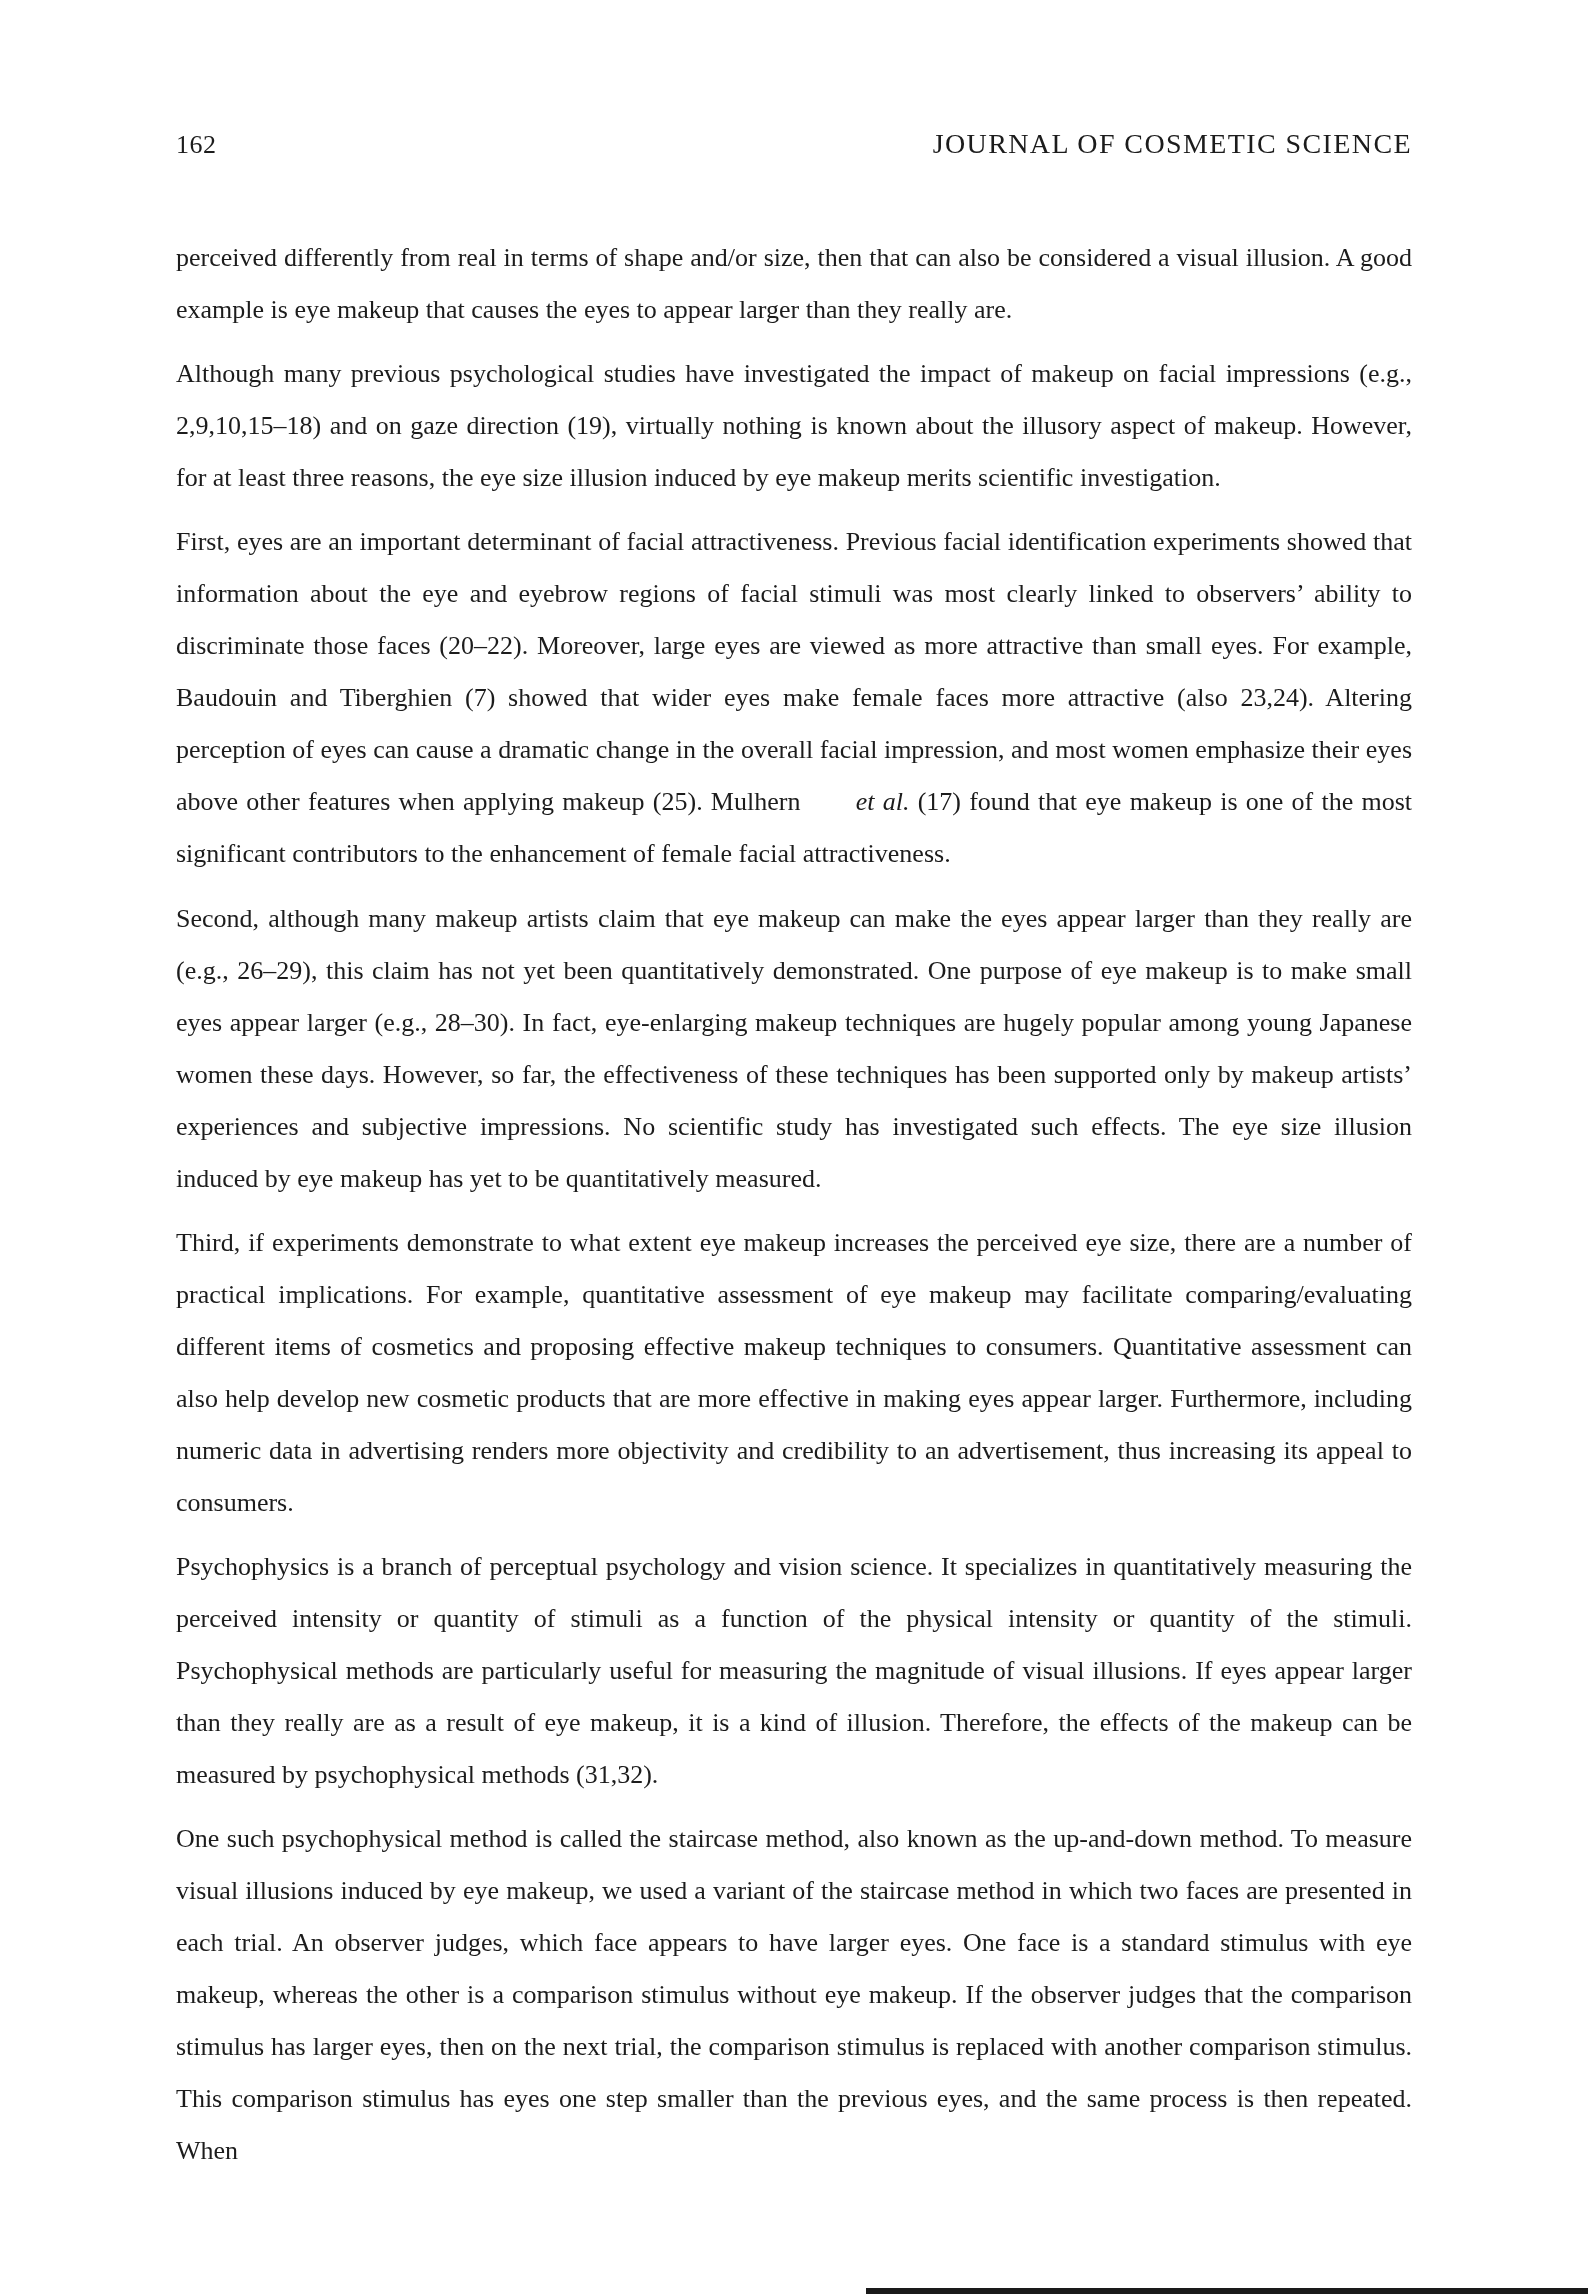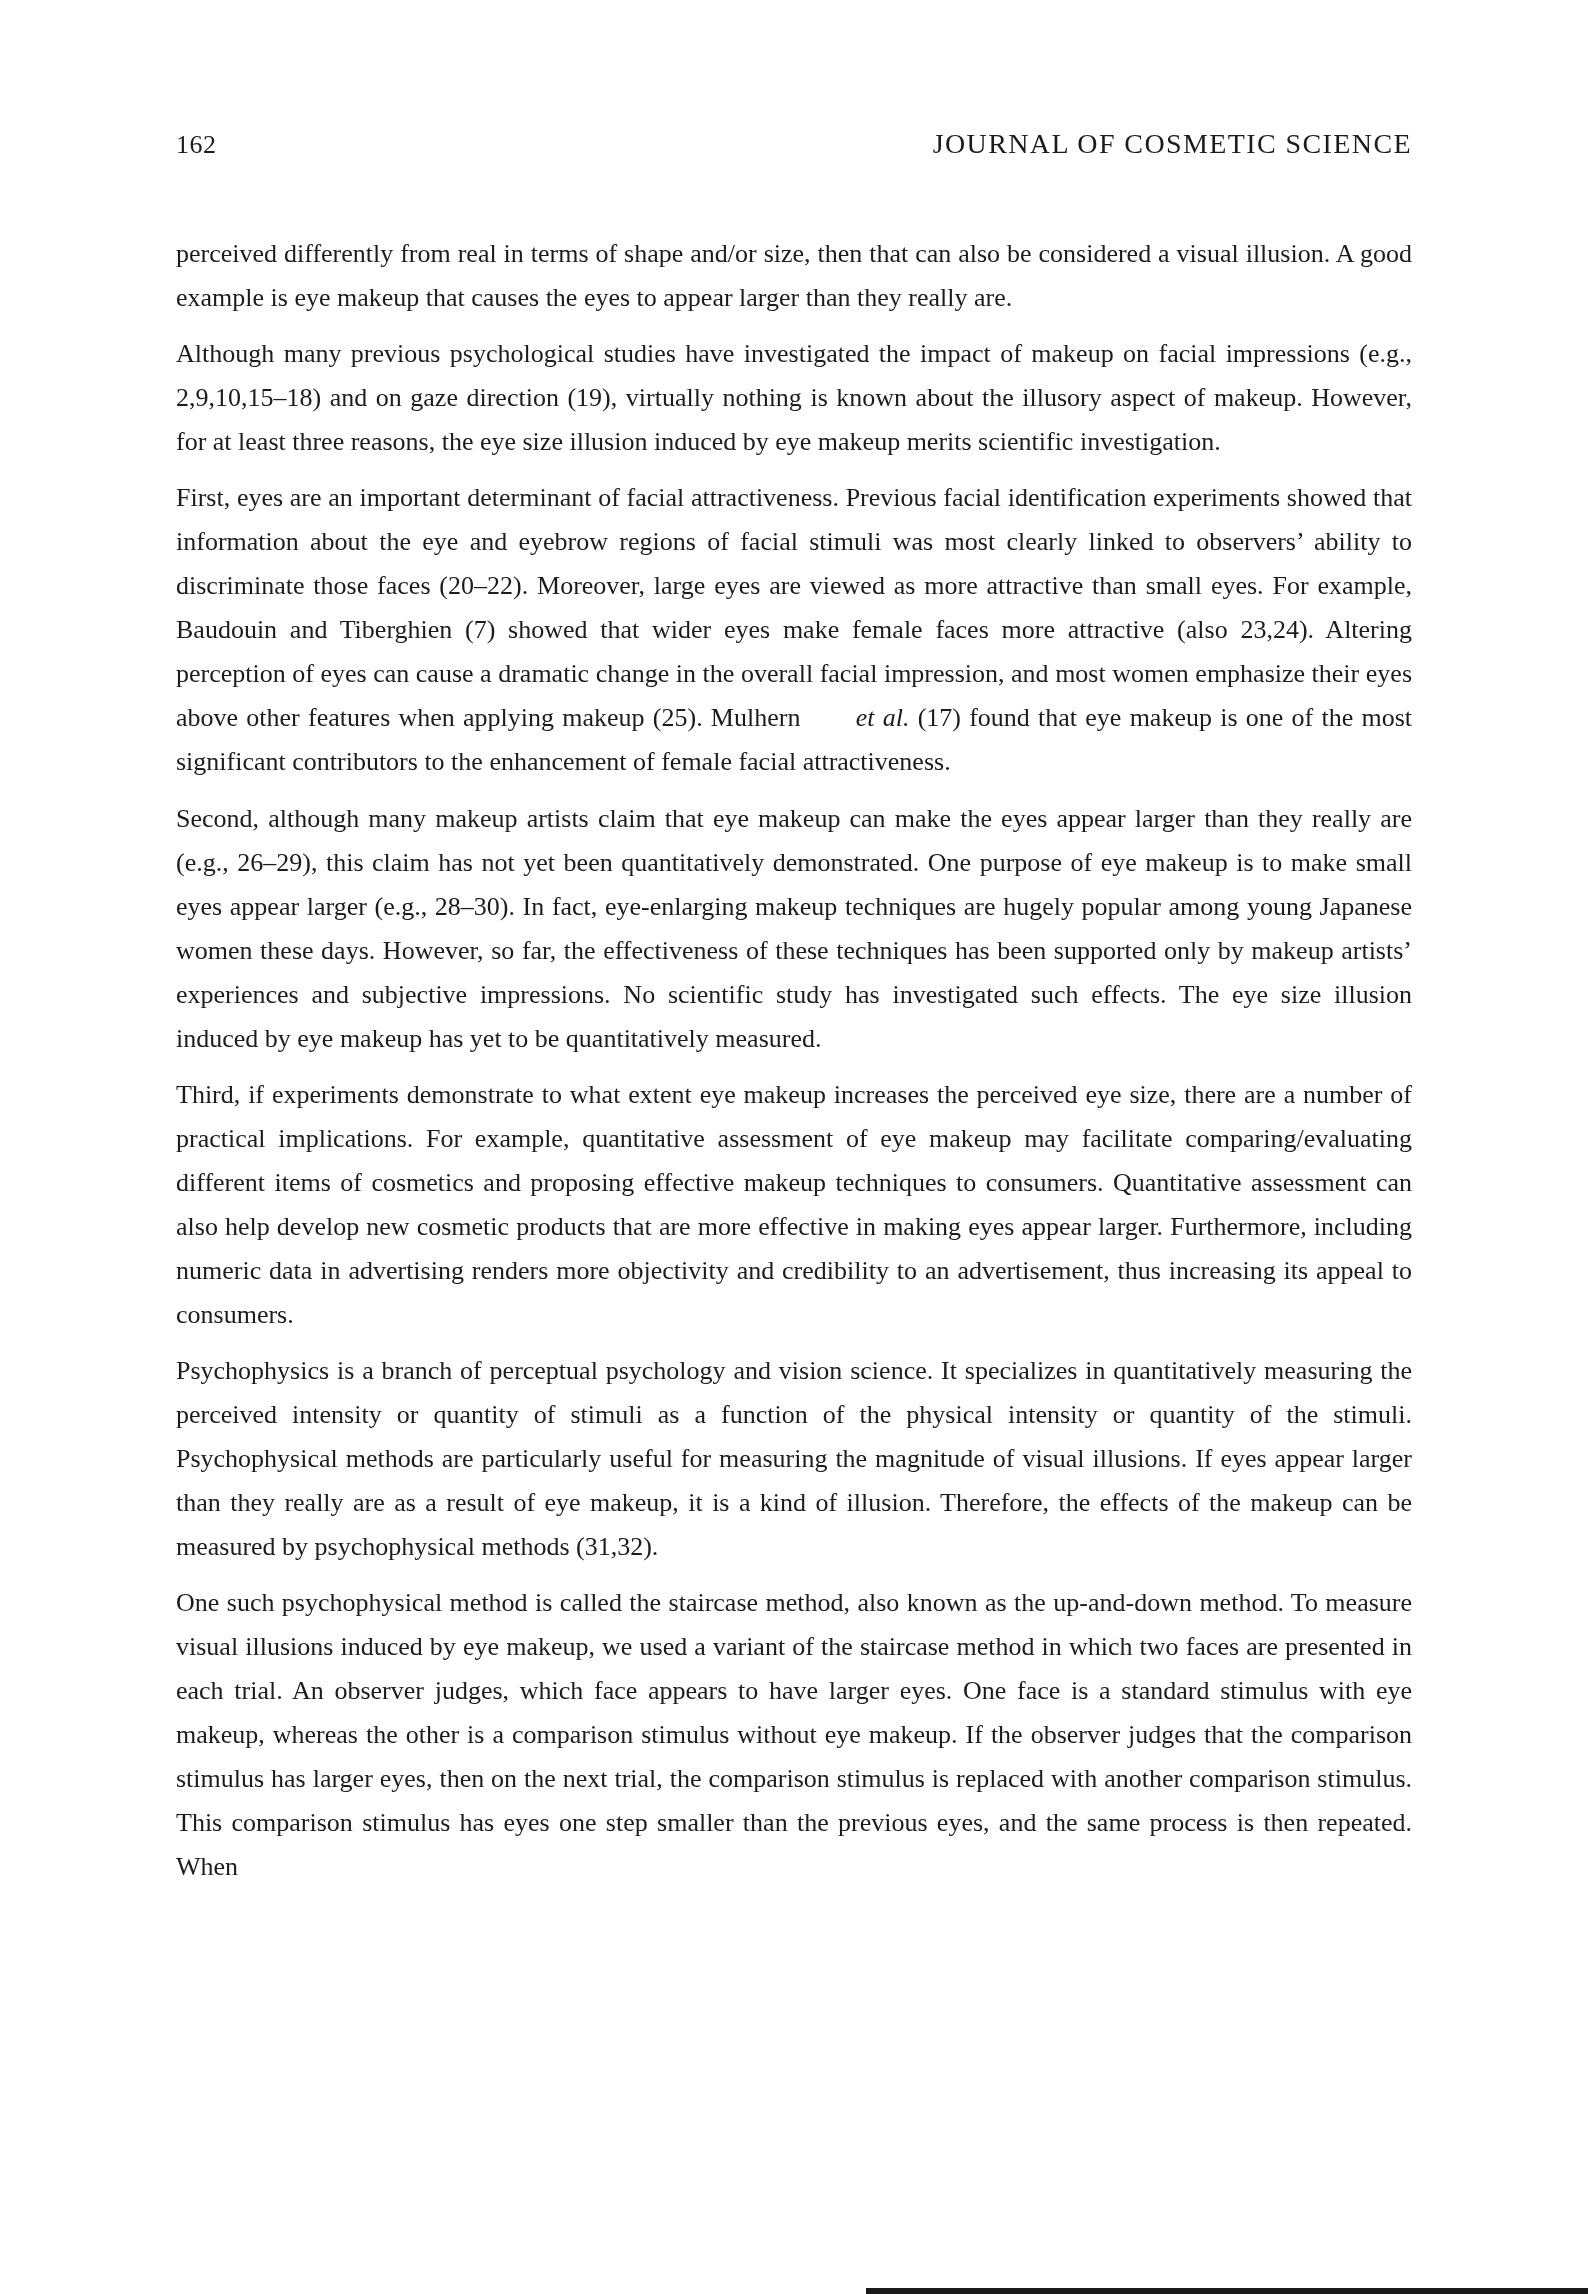--- a/index.html
+++ b/index.html
@@ -38,21 +38,21 @@
     text-align: right;
     font-size: 28px;
     letter-spacing: 1.4px;
   }
   .page-body {
     position: absolute;
     top: 232px;
     left: 176px;
     width: 1236px;
     font-size: 26px;
-    line-height: 44px;
+    line-height: 52px;
     text-align: justify;
   }
   .page-body p {
     margin: 0 0 12.2px 0;
   }
   .page-body p:last-child { margin-bottom: 16px; }
   .page-body em { font-style: italic; margin-left: 47px; }
   .scan-artifact {
     position: absolute;
     bottom: 0;

